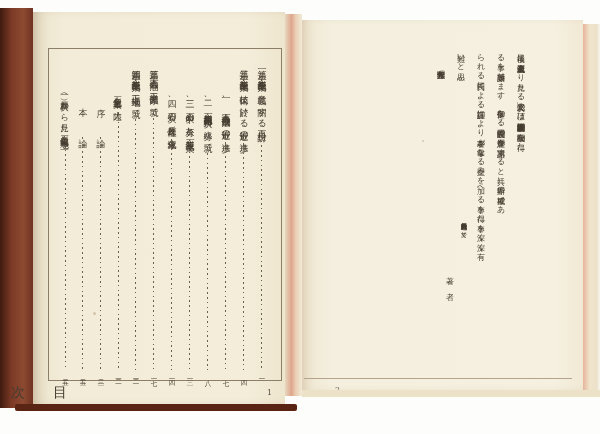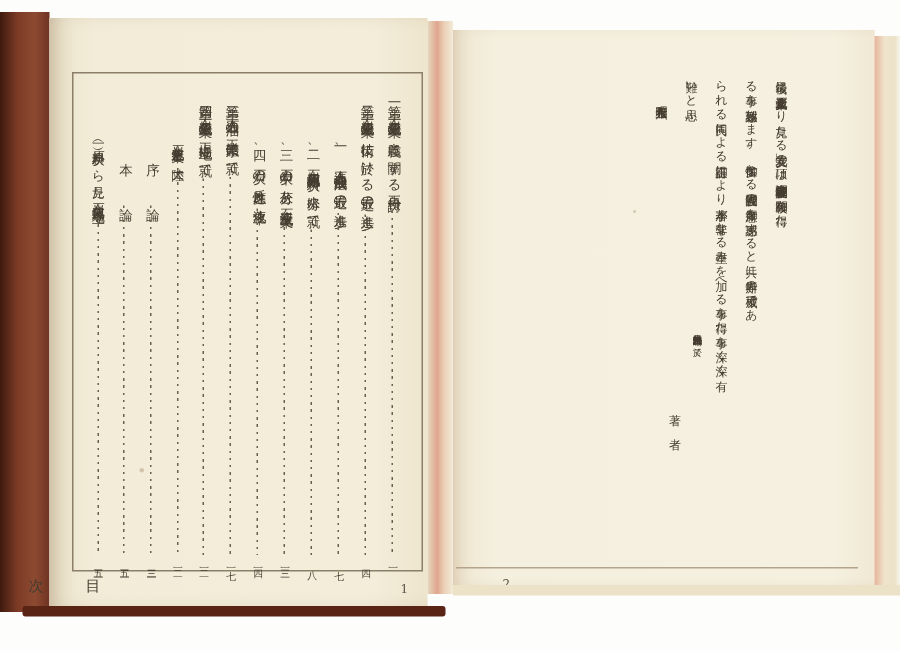--- a/index.html
+++ b/index.html
@@ -31,21 +31,21 @@
   .indent-0{padding-top:6px;}
   .indent-1{padding-top:36px;}
   .indent-2{padding-top:33px;font-size:8.5px;}
   .indent-3{padding-top:44px;}
   .indent-0 .lab{margin-bottom:7px;}
   .indent-1 .lab,.indent-2 .lab{margin-bottom:2px;}
   .leader{flex:1 1 auto;width:1px;min-height:6px;align-self:center;margin:5px 0 3px;
     background-image:repeating-linear-gradient(to bottom,#6d5f4e 0 1.6px,transparent 1.6px 4.8px);}
   .pg{font-size:6.5px;letter-spacing:0;margin-top:2px;}
   
-  .jimoku{position:absolute;left:16px;top:372px;width:46px;font-size:10px;
+  .jimoku{position:absolute;left:16px;top:372px;width:46px;font-size:14px;
           direction:rtl;unicode-bidi:bidi-override;letter-spacing:28px;white-space:nowrap;}
   .folio-left{position:absolute;left:234px;top:376px;font-size:8px;color:#5a5045;}
   
   .preface-cols{position:absolute;top:28px;right:58px;height:306px;}
   .pcol{margin:0 0 0 11px;font-size:8px;letter-spacing:.2px;line-height:9px;}
   .pcol-indent{padding-top:16px;}
   .place-line{position:absolute;top:198px;right:115px;height:90px;font-size:6px;letter-spacing:.2px;}
   .author-line{position:absolute;top:250px;right:129px;height:80px;font-size:8px;}
   .bottom-rule{position:absolute;left:2px;top:358px;width:268px;height:1px;background:#b5a48c;}
   .folio-right{position:absolute;left:33px;top:365px;font-size:8px;color:#5a5045;}

